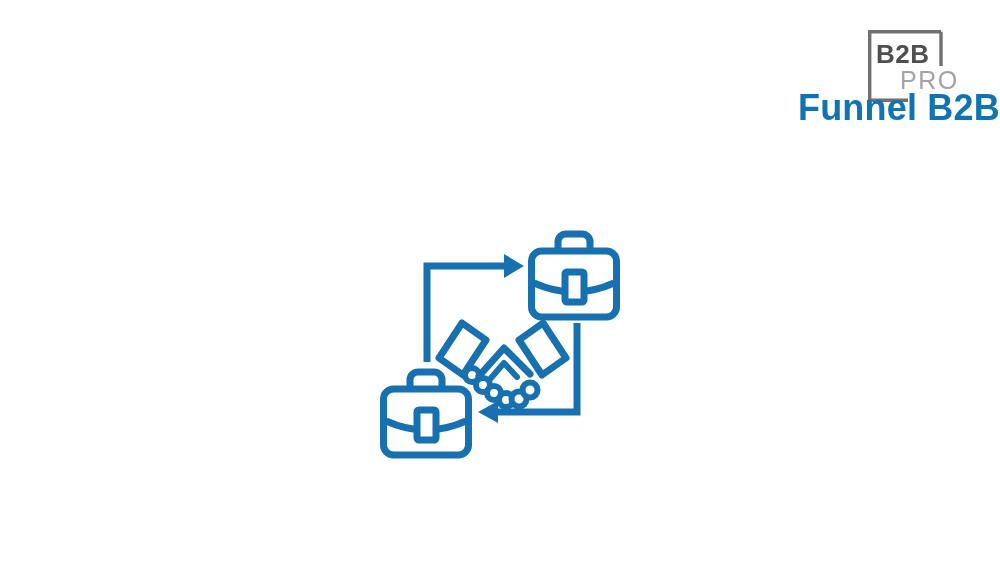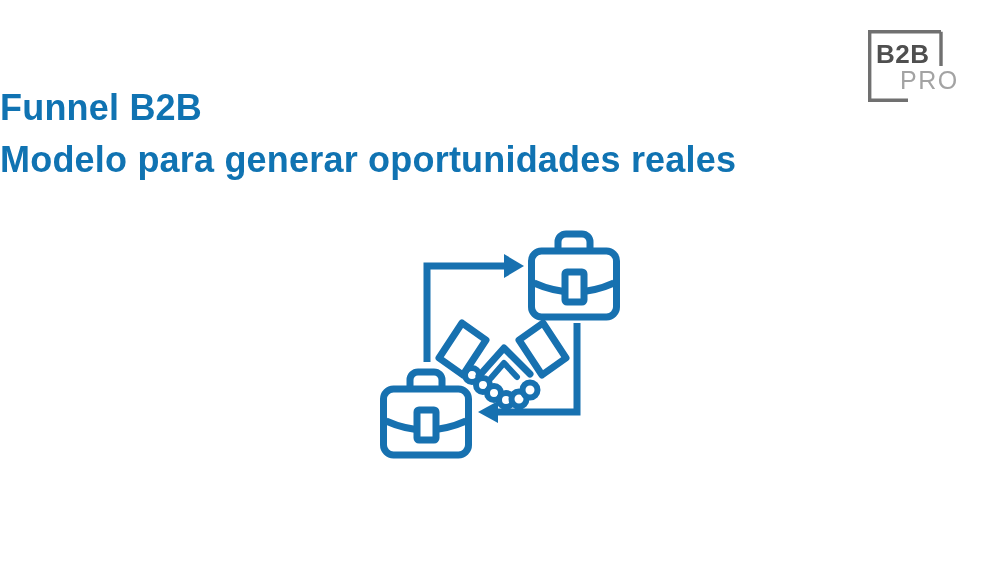--- a/index.html
+++ b/index.html
@@ -22,21 +22,21 @@
   }
   .logo-pro {
     position: absolute; left: 8px; top: 38px;
     font-size: 25px; font-weight: 400; letter-spacing: 1.5px;
     line-height: 1; color: var(--logo_pro, #a3a3a3); margin-left: 24px;
   }
 
   
   .titles {
     position: absolute; top: 82px; left: 0; width: 100%;
-    text-align: left;
+    text-align: right;
     color: var(--title, #1073b2);
     font-weight: 700; font-size: 36px; line-height: 52px;
     letter-spacing: .2px;
   }
 
   
   .graphic { position: absolute; left: 370px; top: 222px; width: 252px; height: 240px; }
   .stroke { fill: none; stroke: var(--icon, #1771b0); stroke-width: 7; }
   .wfill  { fill: #ffffff; stroke: var(--icon, #1771b0); stroke-width: 7; }
   .fillb  { fill: var(--icon, #1771b0); stroke: none; }
@@ -51,21 +51,20 @@
 <div class="logo">
   <svg viewBox="0 0 75 72" aria-hidden="true">
     <path class="logo-frame" d="M73 1.7 H1.7 V70.3 H40 M73 1.7 V36"></path>
   </svg>
   <div class="logo-b2b">B2B</div>
   <div class="logo-pro">PRO</div>
 </div>
 
 <div class="titles">
   <div>Funnel B2B</div>
-  <div>Modelo para generar oportunidades reales</div>
 </div>
 
 <svg class="graphic" viewBox="0 0 252 240" aria-hidden="true">
   <defs>
     <g id="briefcase">
       <rect class="stroke" x="30" y="4" width="32" height="26" rx="8"></rect>
       <rect class="wfill" x="3.5" y="21" width="85" height="66" rx="10"></rect>
       <path class="stroke" d="M6 53 Q46 71 86 53"></path>
       <rect class="wfill" x="37" y="42" width="19" height="30" rx="2"></rect>
     </g>

